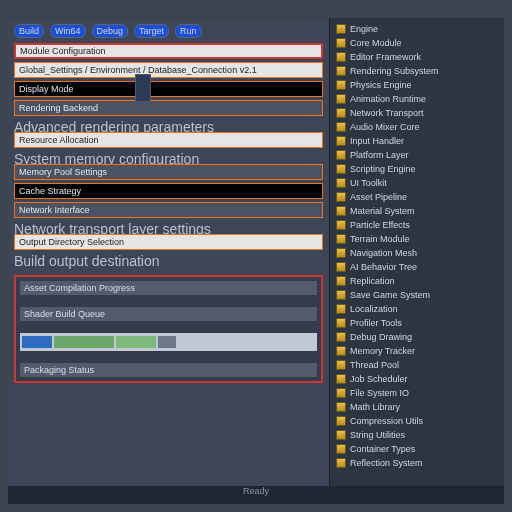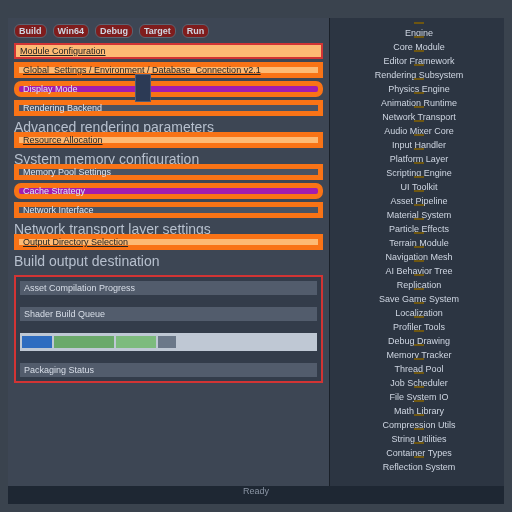--- a/index.html
+++ b/index.html
@@ -2,37 +2,37 @@
 <html><head>
 <meta charset="utf-8">
 <style>
 *{box-sizing:border-box;margin:0;padding:0;font-family:Segoe UI,Arial,sans-serif;font-size:9px;}
 body{width:512px;height:512px;background:#2b3440;overflow:hidden;}
 .outer{width:512px;height:512px;background:#1c2430;border:8px solid #3a434e;border-top-width:18px;position:relative;}
 .titlebar{position:absolute;top:-14px;left:0;right:0;height:12px;display:flex;gap:10px;padding:0 8px;color:#8a94a3;margin-top:40px;}
 .workarea{display:flex;width:100%;height:100%;}
 .left{flex:1.05;background:#3d4654;padding:4px 6px;overflow:hidden;display:flex;flex-direction:column;gap:3px;position:relative;}
 .toolbar{height:18px;display:flex;gap:6px;align-items:center;color:#cfd6e2;font-size:8px;}
-.tb-item{padding:1px 4px;border:1px solid #5a6472;border-radius:6px;background:#7f1d1d;font-weight:bold;}
-.panel{border:5px solid #f97316;background:#4a5362;height:16px;display:flex;align-items:center;color:#dfe6f0;padding:0 4px;}
-.panel.light{background:#fdba74;color:#222;text-decoration:underline;}
-.panel.dark{background:#a21caf;border-radius:7px;}
+.tb-item{padding:1px 4px;border:1px solid #5a6472;border-radius:6px;background:#1d4ed8;}
+.panel{border:1px solid #f97316;background:#4a5362;height:16px;display:flex;align-items:center;color:#dfe6f0;padding:0 4px;}
+.panel.light{background:#e5e5e5;color:#222;}
+.panel.dark{background:#000000;}
 .panel.red{border:2px solid #d23434;}
 .section{border:2px solid #d23434;background:#333c4a;padding:4px;display:flex;flex-direction:column;gap:12px;}
 .section .row{height:14px;background:#525c6c;color:#d8dee8;display:flex;align-items:center;padding:0 4px;}
 .timeline{height:18px;background:#bfc8d4;display:flex;align-items:center;padding:2px;gap:2px;}
 .seg{height:12px;}
 .seg.a{width:30px;background:#2e6cc0;}
 .seg.b{width:60px;background:#6aa96a;}
 .seg.c{width:40px;background:#7dbb7d;}
 .seg.d{width:18px;background:#6b7889;}
 .label{color:#b7c0ce;font-size:14px;height:10px;}
 .right{width:175px;background:#2c3542;border-left:1px solid #1a2029;padding:4px 2px;overflow:hidden;}
 .tree{display:flex;flex-direction:column;gap:1px;}
-.node{display:flex;align-items:center;gap:4px;height:13px;color:#cfd6e2;padding-left:4px;flex-direction:column;}
+.node{display:flex;align-items:center;gap:4px;height:13px;color:#cfd6e2;padding-left:4px;}
 .node .icon{width:10px;height:10px;background:linear-gradient(#e6c04d,#b88b1e);border:1px solid #6e5610;}
 .statusbar{position:absolute;bottom:0;left:0;right:0;height:18px;background:#1e2733;display:flex;align-items:center;gap:8px;padding:0 6px;color:#8a94a3;flex-direction:column;}
 .sb-block{width:14px;height:12px;background:#2d5fa8;}
 .mini{position:absolute;right:178px;top:56px;width:16px;height:28px;background:#2c3a55;border:1px solid #4d5b77;}
 </style>
 </head>
 <body>
 <div class="outer">
  <div class="titlebar">
    <span>Project</span>

